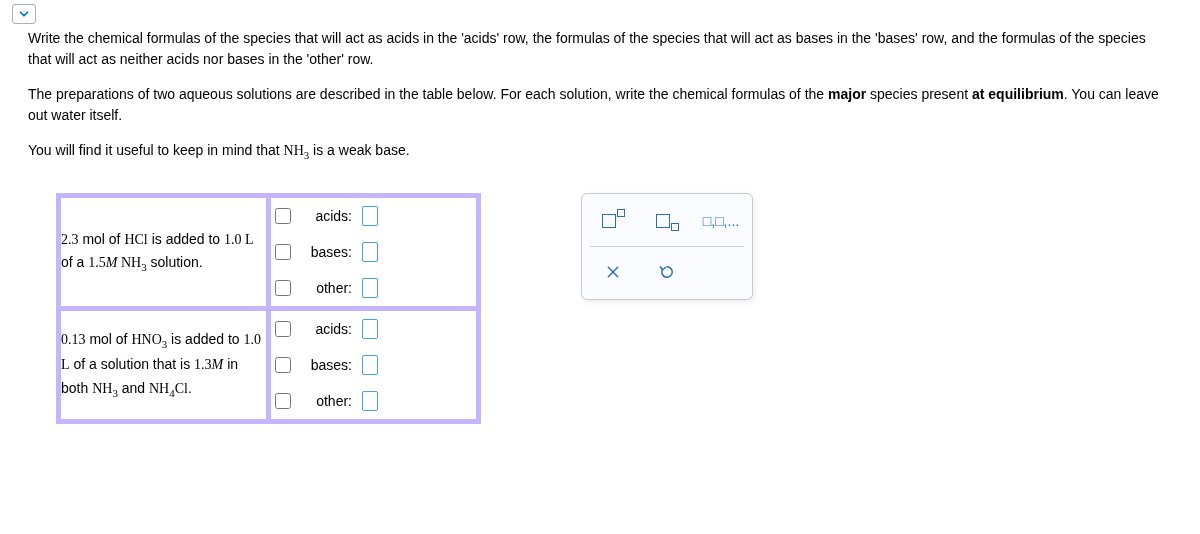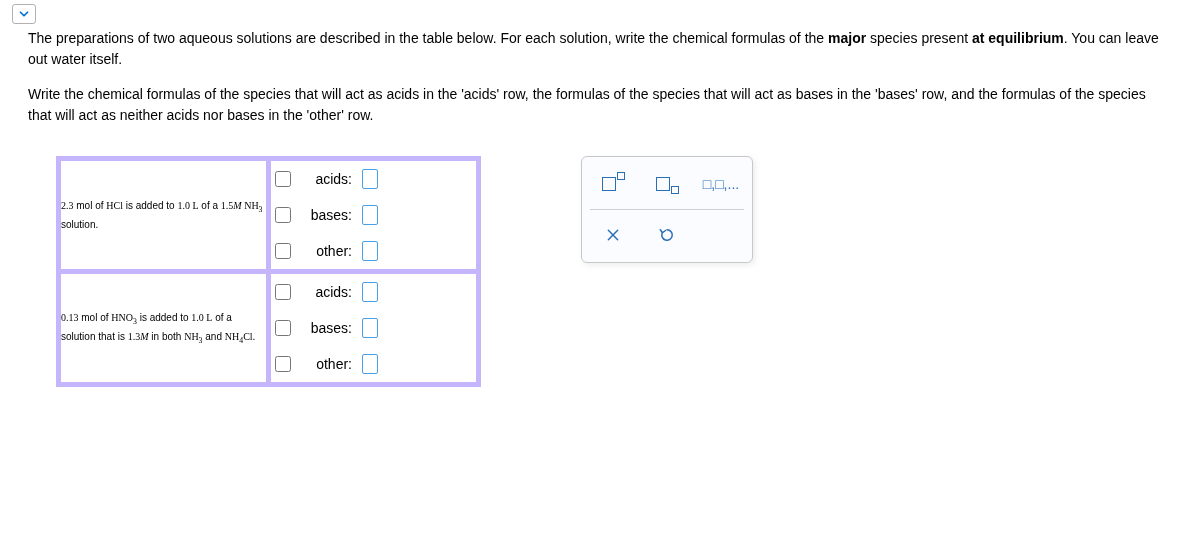--- a/index.html
+++ b/index.html
@@ -44,21 +44,21 @@
     border-collapse: collapse;
   }
   table.main td {
     border: 5px solid #c4b5fd;
     padding: 0;
     vertical-align: middle;
   }
   .desc-cell {
     width: 210px;
     padding: 10px 10px;
-    font-size: 10px;
+    font-size: 14px;
     line-height: 1.7;
   }
   .rows-cell {
     width: 210px;
     padding: 6px 10px;
   }
   .field-row {
     display: flex;
     align-items: center;
     gap: 10px;
@@ -111,24 +111,27 @@
 </head>
 <body>
 
 <div class="expand-btn">
   <svg viewBox="0 0 24 24">
       <path d="M6 9l6 6 6-6" fill="none" stroke="#0070d8" stroke-width="3" stroke-linecap="round" stroke-linejoin="round"></path>
     </svg>
 </div>
 
 <div class="content">
+  <p class="para">Write the chemical formulas of the species that will act as acids in the 'acids' row, the formulas of the species that will act as bases in the 'bases' row, and the formulas of the species that will act as neither acids nor bases in the 'other' row.</p>
   <p class="para">
     <span>The preparations of two aqueous solutions are described in the table below. For each solution, write the chemical formulas of the </span><b>major</b><span> species present </span><b>at equilibrium</b><span>. You can leave out water itself.</span>
   </p>
-  <p class="para">Write the chemical formulas of the species that will act as acids in the 'acids' row, the formulas of the species that will act as bases in the 'bases' row, and the formulas of the species that will act as neither acids nor bases in the 'other' row.</p>
+  <p class="para">
+    <span>You will find it useful to keep in mind that </span><span class="serif"><span>NH</span><span class="subnum">3</span></span><span> is a weak base.</span>
+  </p>
 
   <div class="work-area">
     <table class="main">
 
       <tbody>
           <tr>
         <td class="desc-cell">
           <span class="serif"><span>2.3</span></span><span> mol of </span><span class="serif">HCl</span><span> is added to </span><span class="serif">1.0 L</span><span> of a </span><span class="serif"><span>1.5</span><i>M</i></span><span class="serif"><span> NH</span><span class="subnum">3</span></span><span> solution.</span>
         </td>
         <td class="rows-cell">

